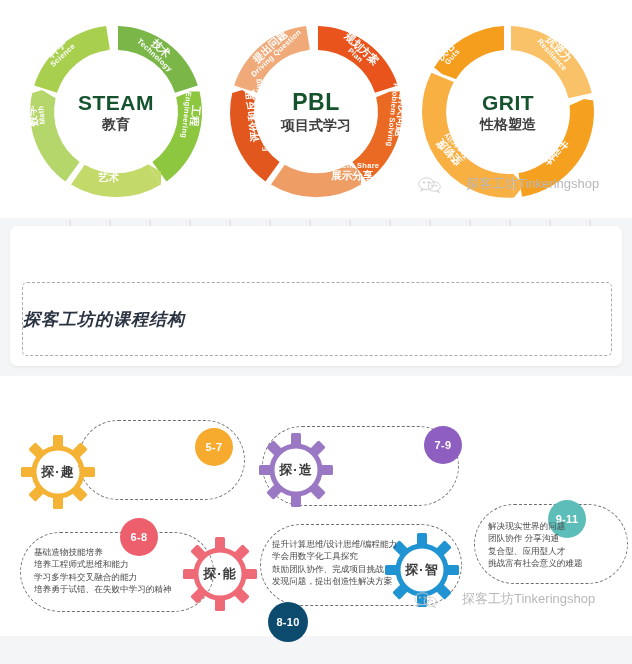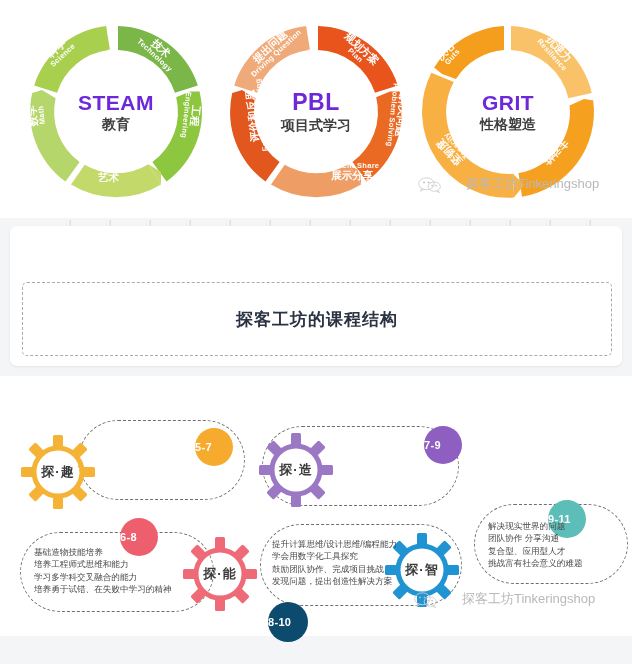--- a/index.html
+++ b/index.html
@@ -18,21 +18,21 @@
   .ring-steam{left:18px;}
   .ring-pbl{left:218px;}
   .ring-grit{left:410px;}
   .ring svg{display:block;width:196px;height:196px;}
   .ring-center{
     position:absolute;left:0;top:0;width:196px;height:196px;
     display:flex;flex-direction:column;align-items:center;justify-content:center;
     pointer-events:none;
   }
   .ring-title{
-    font-size:21px;font-weight:bold;color:#6d28d9;letter-spacing:.5px;line-height:1.1;
+    font-size:21px;font-weight:bold;color:#14532d;letter-spacing:.5px;line-height:1.1;
   }
   .ring-sub{font-size:14px;font-weight:bold;color:#3f3f3f;margin-top:3px;line-height:1.1;}
   .ring-pbl .ring-title{font-size:23px;}
   .seg-label{
     position:absolute;
     display:flex;flex-direction:column;align-items:center;justify-content:center;
     pointer-events:none;white-space:nowrap;
   }
   .seg-cn{font-size:10.5px;font-weight:bold;color:#fff;line-height:1.05;}
   .seg-en{font-size:7.5px;font-weight:bold;color:#fff;line-height:1.05;letter-spacing:.3px;}
@@ -61,36 +61,36 @@
     border-radius:50%;
   }
   .note-card{
     position:absolute;left:10px;top:8px;width:612px;height:140px;
     background:#fff;border-radius:7px;
     box-shadow:0 1px 3px rgba(0,0,0,.07);
   }
   .dashed-box{
     position:absolute;left:12px;top:56px;width:588px;height:72px;
     border:1px dashed #a9aab0;border-radius:5px;
-    display:flex;align-items:center;justify-content:center;
+    display:flex;align-items:center;font-style:italic;
   }
   .dashed-title{font-size:17px;font-weight:bold;color:#2a3342;letter-spacing:1px;}
 
   
   .gear-section{position:absolute;left:0;top:384px;width:632px;height:252px;background:#fff;border-radius:7px;}
   .gear-wrap{position:absolute;}
   .gear-wrap svg{display:block;}
   .gear-label{
     position:absolute;left:0;top:0;width:100%;height:100%;
     display:flex;align-items:center;justify-content:center;
     font-size:13px;font-weight:bold;color:#3b3b3b;letter-spacing:1px;pointer-events:none;
   }
   .badge{
     position:absolute;border-radius:50%;
-    display:flex;align-items:center;
+    display:flex;align-items:center;justify-content:center;
     color:#fff;font-size:11px;font-weight:bold;letter-spacing:.3px;
     z-index:6;
   }
   .bubble{
     position:absolute;
     border:1.6px dashed #6e6e6e;border-radius:42px;
     z-index:2;background:transparent;
   }
   .bubble-text{
     position:absolute;z-index:7;

